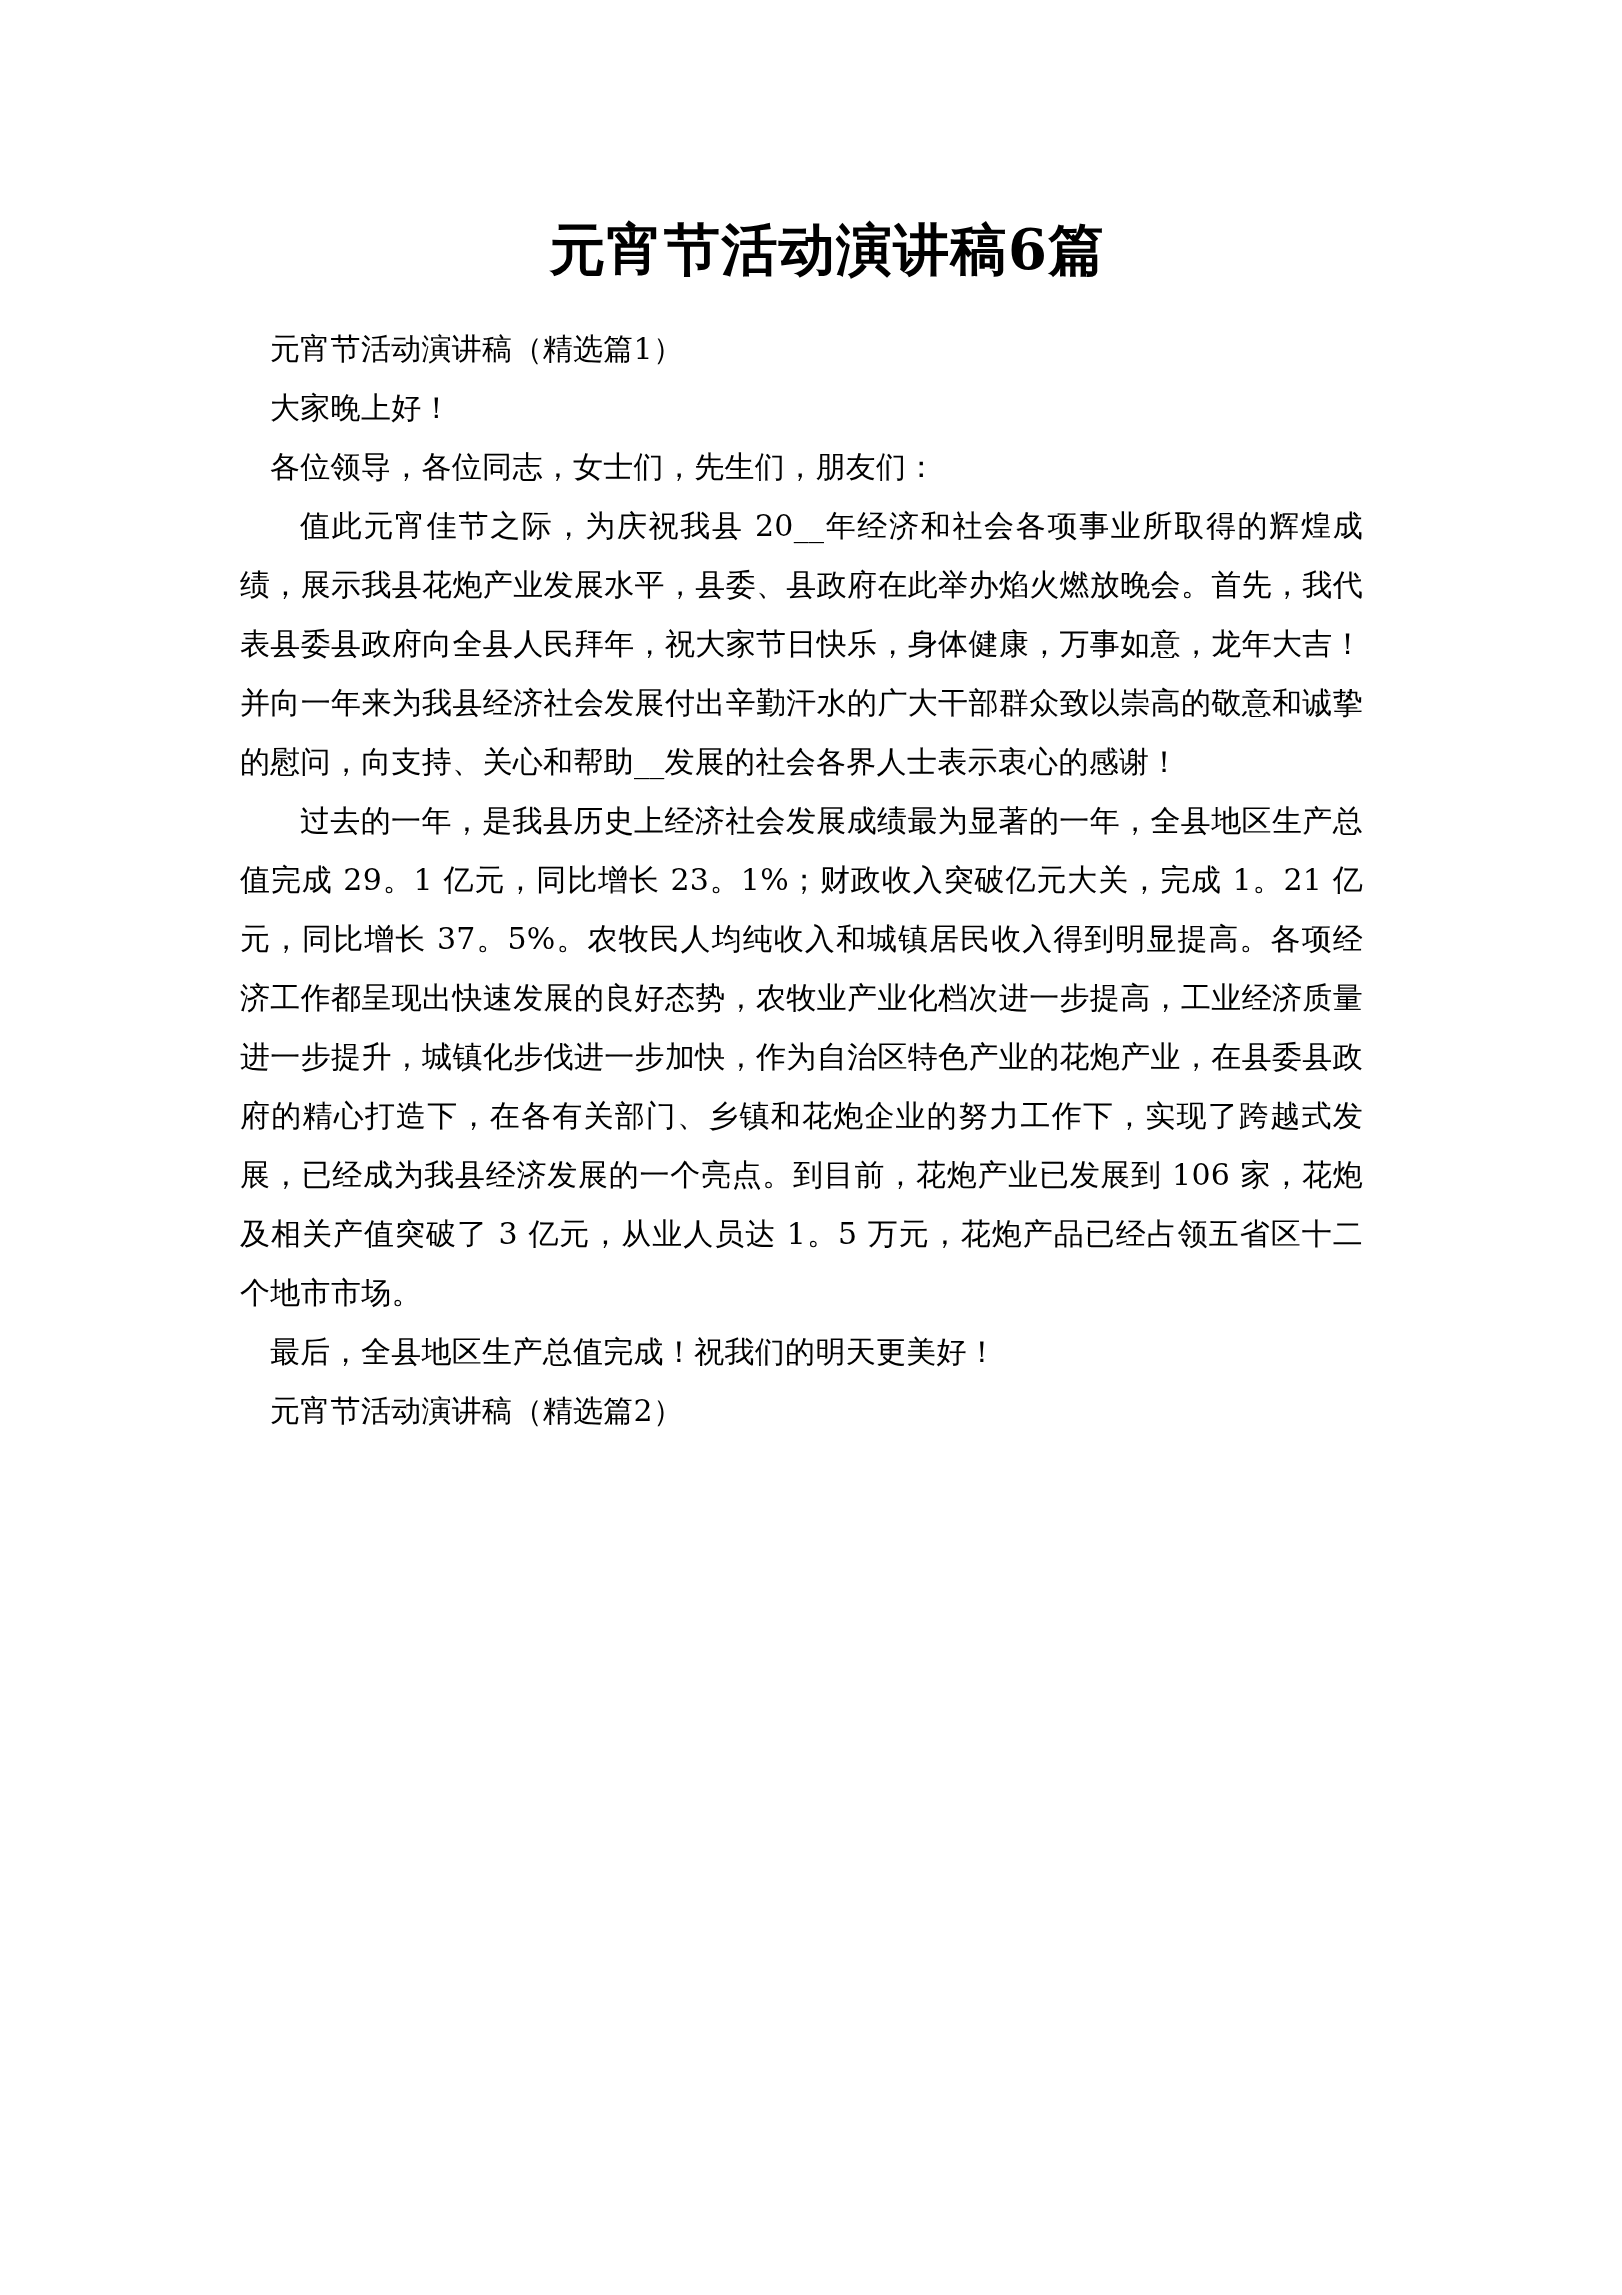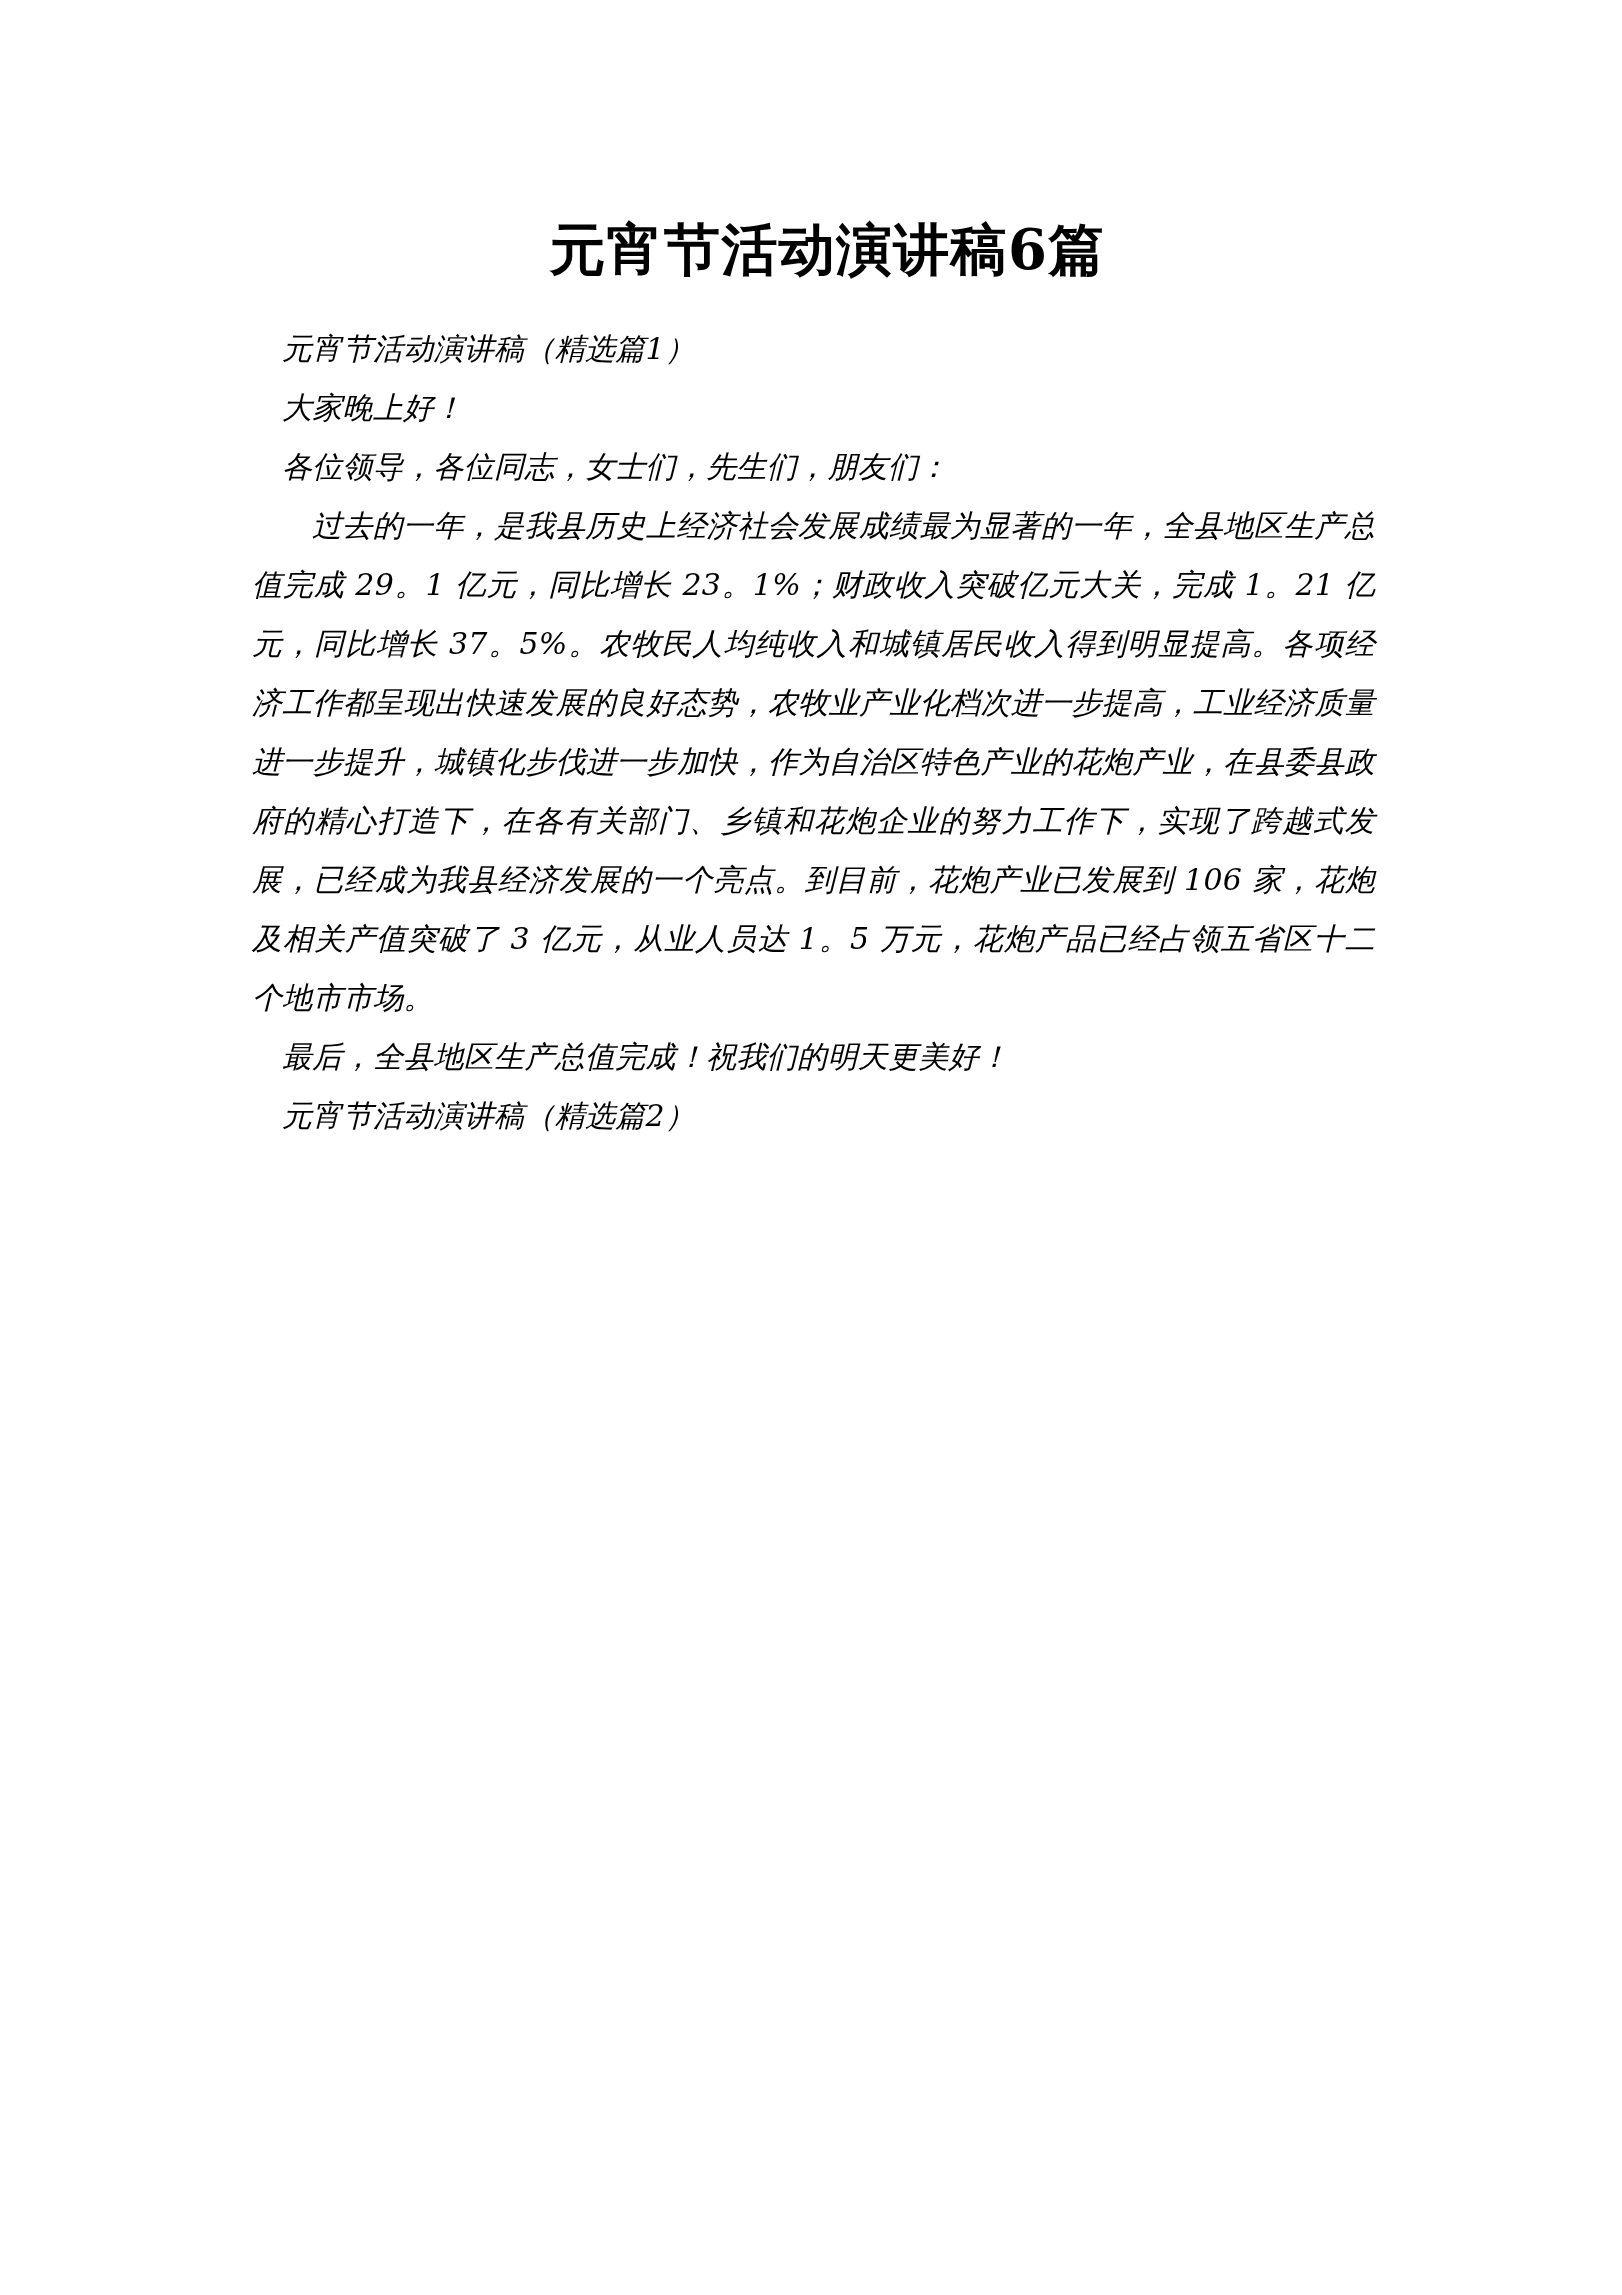--- a/index.html
+++ b/index.html
@@ -30,23 +30,22 @@
     text-align: center;
     font-size: 56px;
     font-weight: bold;
     letter-spacing: 1.3px;
     line-height: 1.2;
     font-family: "DejaVu Serif", "Liberation Serif", serif;
   }
   .body-block {
     position: absolute;
     top: 319px;
-    left: 252px;
+    left: 240px;
     width: 1123px;
-    font-style: italic;
   }
   .para {
     font-size: 30px;
     line-height: 59px;
     text-align: justify;
     text-justify: inter-character;
     text-align-last: left;
     margin: 0;
     letter-spacing: 0.3px;
     word-break: break-all;
@@ -66,20 +65,21 @@
   <h1 class="doc-title">元宵节活动演讲稿6篇</h1>
 
   <div class="body-block">
 
     <p class="para indent-1">元宵节活动演讲稿（精选篇1）</p>
 
     <p class="para indent-1">大家晚上好！</p>
 
     <p class="para indent-1">各位领导，各位同志，女士们，先生们，朋友们：</p>
 
+    <p class="para indent-2">值此元宵佳节之际，为庆祝我县 20__年经济和社会各项事业所取得的辉煌成绩，展示我县花炮产业发展水平，县委、县政府在此举办焰火燃放晚会。首先，我代表县委县政府向全县人民拜年，祝大家节日快乐，身体健康，万事如意，龙年大吉！并向一年来为我县经济社会发展付出辛勤汗水的广大干部群众致以崇高的敬意和诚挚的慰问，向支持、关心和帮助__发展的社会各界人士表示衷心的感谢！</p>
 
     <p class="para indent-2">过去的一年，是我县历史上经济社会发展成绩最为显著的一年，全县地区生产总值完成 29。1 亿元，同比增长 23。1%；财政收入突破亿元大关，完成 1。21 亿元，同比增长 37。5%。农牧民人均纯收入和城镇居民收入得到明显提高。各项经济工作都呈现出快速发展的良好态势，农牧业产业化档次进一步提高，工业经济质量进一步提升，城镇化步伐进一步加快，作为自治区特色产业的花炮产业，在县委县政府的精心打造下，在各有关部门、乡镇和花炮企业的努力工作下，实现了跨越式发展，已经成为我县经济发展的一个亮点。到目前，花炮产业已发展到 106 家，花炮及相关产值突破了 3 亿元，从业人员达 1。5 万元，花炮产品已经占领五省区十二个地市市场。</p>
 
 
     <p class="para indent-1">最后，全县地区生产总值完成！祝我们的明天更美好！</p>
 
     <p class="para indent-1">元宵节活动演讲稿（精选篇2）</p>
 
   </div>
 </div>

